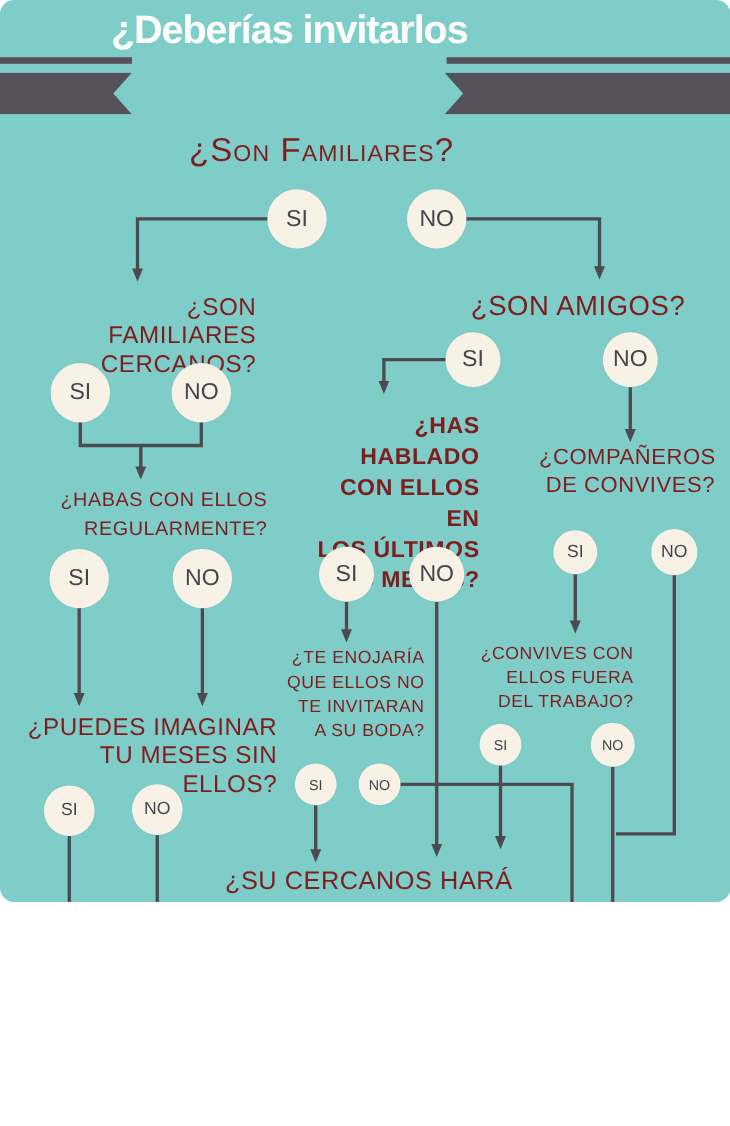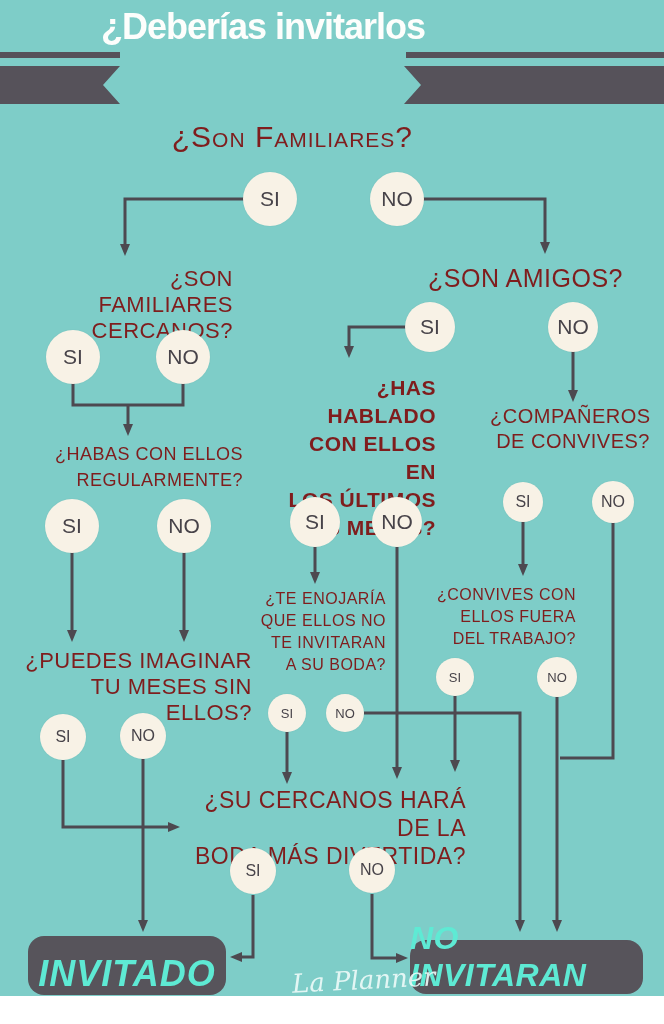--- a/index.html
+++ b/index.html
@@ -1,19 +1,20 @@
 <!DOCTYPE html>
 <html><head>
 <meta charset="utf-8">
 <style>
   html,body{margin:0;padding:0;}
   .canvas{
-    position:relative;width:664px;height:996px;overflow:hidden;
+    position:relative;width:664px;height:820px;overflow:hidden;
     background:#7ECDC8;
     font-family:"Liberation Sans",sans-serif;
+    border-radius:13px;
   }
   .abs{position:absolute;}
   
   .ribbon-bar{position:absolute;height:6px;background:#56525A;}
   .ribbon-tail{position:absolute;height:38px;background:#56525A;}
   .tail-left{clip-path:polygon(0 0,100% 0,calc(100% - 17px) 50%,100% 100%,0 100%);}
   .tail-right{clip-path:polygon(0 0,100% 0,100% 100%,0 100%,17px 50%);}
   .title-line{
     position:absolute;left:0;width:526px;text-align:center;color:#FDFEFC;
     font-weight:bold;letter-spacing:-1px;

